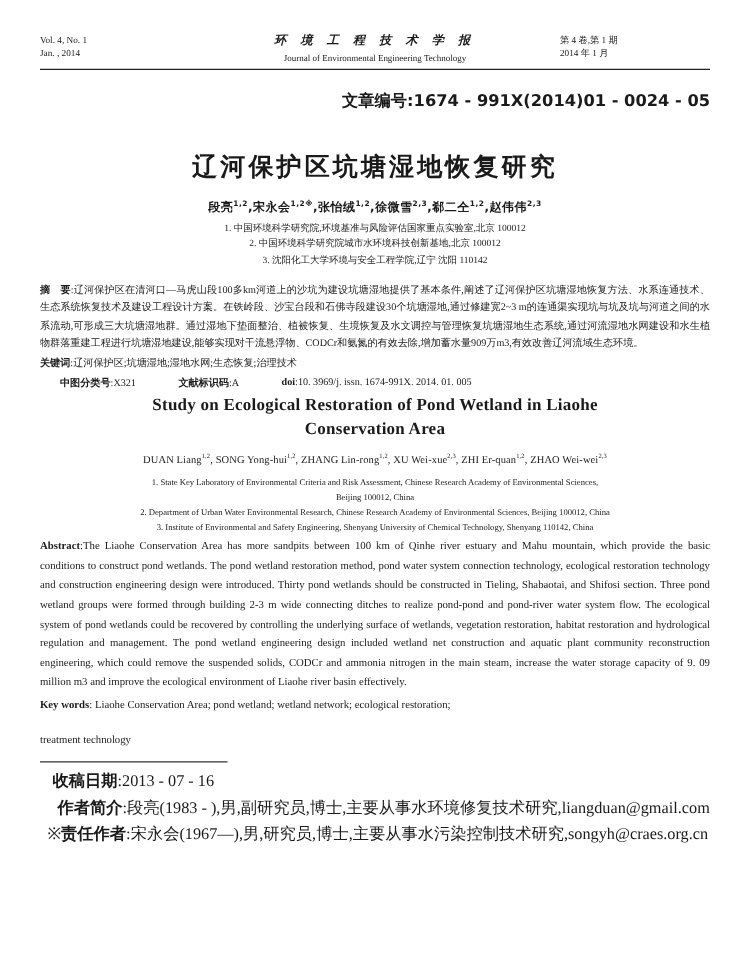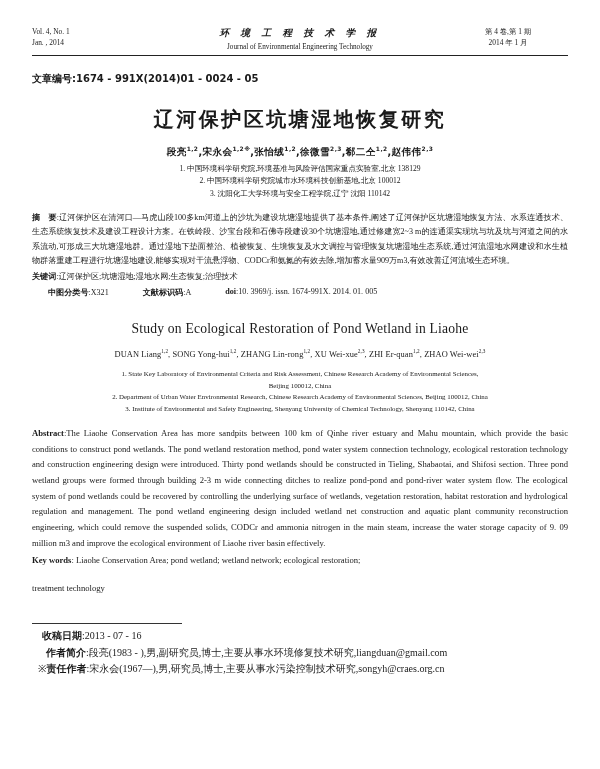--- a/index.html
+++ b/index.html
@@ -26,53 +26,54 @@
   
   .runhead {
     display: flex;
     justify-content: space-between;
     align-items: flex-start;
     font-size: 7.4px;
     line-height: 1.55;
   }
   .runhead-col-left { text-align: left; width: 120px; }
   .runhead-col-mid  { text-align: center; flex: 1; }
-  .runhead-col-right{ text-align: center; width: 120px; }
+  .runhead-col-right{ text-align: left; width: 120px; }
   .journal-cn {
     font-size: 9.6px;
     letter-spacing: 4.5px;
     font-weight: 600;
     white-space: nowrap;
     font-style: italic;
   }
   .journal-en {
     font-size: 7.2px;
     margin-top: 1px;
     white-space: nowrap;
   }
   .runhead-rule {
     border-bottom: 1.1px solid #222;
     margin-top: 2px;
   }
 
   
   .artnum {
-    font-size: 10px;
+    font-size: 13px;
     margin-top: 16px;
     font-weight: 600;
     font-family: "DejaVu Sans", "Liberation Sans", sans-serif;
+    text-align: right;
   }
 
   
   .title-cn {
     text-align: center;
     font-size: 20px;
     font-weight: 700;
     letter-spacing: 2.5px;
-    margin-top: 20px;
+    margin-top: 30px;
     font-family: "DejaVu Sans", "Liberation Sans", sans-serif;
   }
   .authors-cn {
     text-align: center;
     font-size: 9.6px;
     margin-top: 13px;
     font-weight: 600;
     letter-spacing: 0.4px;
     font-family: "DejaVu Sans", "Liberation Sans", sans-serif;
   }
@@ -104,43 +105,42 @@
     display: flex;
     gap: 34px;
     padding-left: 16px;
   }
   .clsline .item { white-space: nowrap; }
 
   
   .title-en {
     text-align: center;
     font-size: 13.6px;
-    font-weight: 400;
+    font-weight: 700;
     line-height: 1.38;
-    margin-top: 22px;
+    margin-top: 3px;
     letter-spacing: 0.2px;
   }
   .authors-en {
     text-align: center;
     font-size: 8.4px;
     margin-top: 11px;
     letter-spacing: 0.1px;
   }
   .affil-en {
     text-align: center;
     font-size: 6.9px;
     line-height: 1.72;
     margin-top: 9px;
   }
   .affil-en .ln { display: block; }
 
   .abs-en {
     font-size: 8.6px;
     line-height: 1.82;
-    margin-top: 11px;
     text-align: justify;
   }
   .kw-en {
     font-size: 8.6px;
     line-height: 1.82;
     margin-top: 2px;
     text-align: justify;
   }
   .kw-en-cont { text-align: left; margin-top: 12px; }
 
@@ -150,21 +150,21 @@
     left: 32px;
     right: 32px;
     bottom: 10px;
   }
   .foot-rule {
     border-top: 0.9px solid #333;
     width: 150px;
     margin-bottom: 4px;
   }
   .foot-line {
-    font-size: 10px;
+    font-size: 13px;
     line-height: 1.62;
     padding-left: 10px;
     text-indent: 0;
   }
   .foot-line .cont { display: block; padding-left: 52px; }
   .foot-line.auth { padding-left: 14px; }
   .foot-line.corr { padding-left: 6px; }
 </style>
 </head>
 <body>
@@ -193,41 +193,42 @@
     <span>文章编号</span><span>:1674 - 991X(2014)01 - 0024 - 05</span>
   </div>
 
   <div class="title-cn">辽河保护区坑塘湿地恢复研究</div>
 
   <div class="authors-cn">
     <span><span>段亮</span><sup>1,2</sup></span>,<span><span>宋永会</span><sup>1,2※</sup></span>,<span><span>张怡绒</span><sup>1,2</sup></span>,<span><span>徐微雪</span><sup>2,3</sup></span>,<span><span>郗二仝</span><sup>1,2</sup></span>,<span><span>赵伟伟</span><sup>2,3</sup></span>
   </div>
 
   <div class="affil-cn">
-    <div>1. 中国环境科学研究院,环境基准与风险评估国家重点实验室,北京   138129</div>
+    <div>1. 中国环境科学研究院,环境基准与风险评估国家重点实验室,北京   100012</div>
     <div>2. 中国环境科学研究院城市水环境科技创新基地,北京   100012</div>
     <div>3. 沈阳化工大学环境与安全工程学院,辽宁 沈阳   110142</div>
   </div>
 
   <div class="abs-cn">
     <span class="lbl">摘　要</span><span>:辽河保护区在清河口—马虎山段100多km河道上的沙坑为建设坑塘湿地提供了基本条件,阐述了辽河保护区坑塘湿地恢复方法、水系连通技术、生态系统恢复技术及建设工程设计方案。在铁岭段、沙宝台段和石佛寺段建设30个坑塘湿地,通过修建宽2~3 m的连通渠实现坑与坑及坑与河道之间的水系流动,可形成三大坑塘湿地群。通过湿地下垫面整治、植被恢复、生境恢复及水文调控与管理恢复坑塘湿地生态系统,通过河流湿地水网建设和水生植物群落重建工程进行坑塘湿地建设,能够实现对干流悬浮物、CODCr和氨氮的有效去除,增加蓄水量909万m3,有效改善辽河流域生态环境。</span>
   </div>
 
   <div class="kw-cn">
     <span class="lbl">关键词</span><span>:辽河保护区;坑塘湿地;湿地水网;生态恢复;治理技术</span>
   </div>
 
   <div class="clsline">
     <span class="item"><span class="lbl">中图分类号</span><span>:X321</span></span>
     <span class="item"><span class="lbl">文献标识码</span><span>:A</span></span>
     <span class="item"><span class="lbl">doi</span><span>:10. 3969/j. issn. 1674-991X. 2014. 01. 005</span></span>
   </div>
 
   <div class="title-en">
     <div>Study on Ecological Restoration of Pond Wetland in Liaohe</div>
+    <div>Conservation Area</div>
   </div>
 
   <div class="authors-en">
     <span><span>DUAN Liang</span><sup>1,2</sup></span>,
     <span><span>SONG Yong-hui</span><sup>1,2</sup></span>,
     <span><span>ZHANG Lin-rong</span><sup>1,2</sup></span>,
     <span><span>XU Wei-xue</span><sup>2,3</sup></span>,
     <span><span>ZHI Er-quan</span><sup>1,2</sup></span>,
     <span><span>ZHAO Wei-wei</span><sup>2,3</sup></span>
   </div>

